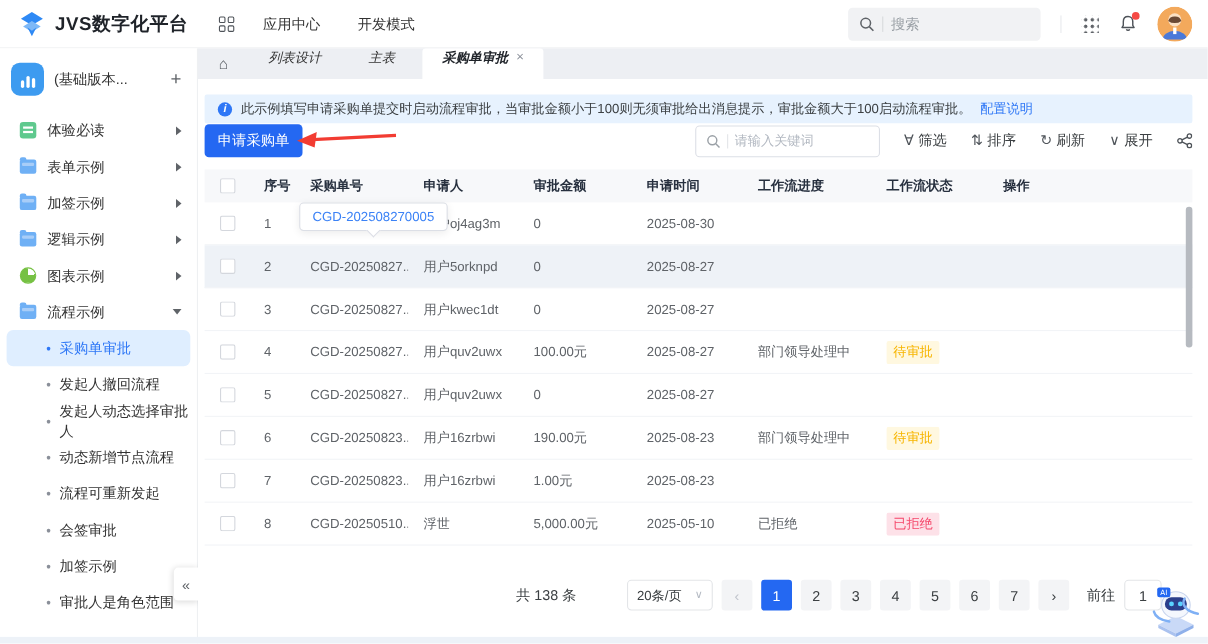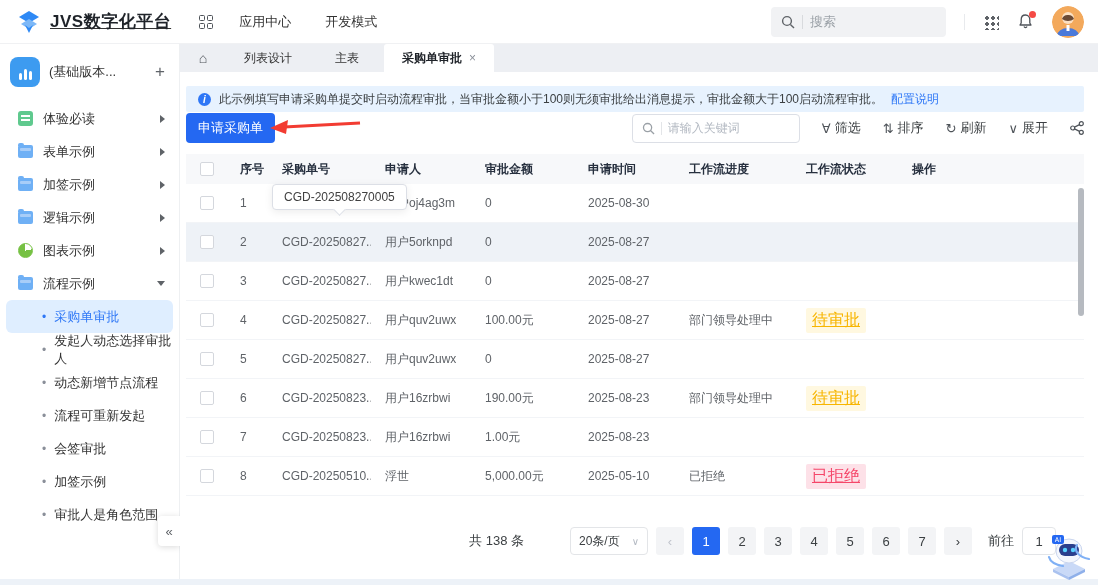--- a/index.html
+++ b/index.html
@@ -1,21 +1,21 @@
 <!DOCTYPE html>
 <html><head>
 <meta charset="utf-8">
 <style>
   * { margin:0; padding:0; box-sizing:border-box; }
   html,body { width:1098px; height:585px; overflow:hidden; background:#fff;
     font-family:"Liberation Sans","DejaVu Sans",sans-serif; color:#333; }
 
   
   .topbar { height:44px; background:#fff; display:flex; align-items:center; padding:0 14px 0 16px; border-bottom:1px solid #f0f1f3; }
-  .logo { display:flex; align-items:center; gap:8px; margin-right:28px;text-decoration:underline; }
+  .logo { display:flex; align-items:center; gap:8px; margin-right:28px; }
   .logo-title { font-size:17px; font-weight:bold; color:#1f2329; letter-spacing:.5px; }
   .grid4 { width:14px; height:14px; display:grid; grid-template-columns:6px 6px; grid-template-rows:6px 6px; gap:2px; margin-right:26px; cursor:pointer; }
   .grid4 span { border:1.4px solid #4e5359; border-radius:1.5px; }
   .topnav { display:flex; gap:34px; }
   .topnav .nav-item { font-size:13px; color:#333; cursor:pointer; }
   .topbar-right { margin-left:auto; display:flex; align-items:center; gap:18px; }
   .top-search { width:175px; height:30px; background:#f1f2f4; border-radius:4px; display:flex; align-items:center; padding:0 10px; gap:7px; }
   .top-search .divider { width:1px; height:14px; background:#d8dadd; }
   .top-search input { border:none; outline:none; background:transparent; font-size:13px; width:100px; color:#333; }
   .top-search input::placeholder { color:#9aa0a6; }
@@ -52,21 +52,21 @@
   .arrow-down { border-top:5px solid #5f6368; border-left:4px solid transparent; border-right:4px solid transparent; }
   .submenu .sub-item { height:33px; display:flex; align-items:center; font-size:13px; color:#333; padding-left:36px; margin:0 6px; border-radius:6px; cursor:pointer; position:relative; }
   .submenu .sub-item::before { content:"•"; color:#8a8f99; font-size:12px; margin-right:8px; }
   .submenu .sub-item.active { background:#dfeeff; color:#2e77f6; }
   .submenu .sub-item.active::before { color:#2e77f6; }
   .collapse-btn { position:absolute; right:-1px; top:472px; width:22px; height:30px; background:#fff; box-shadow:0 1px 6px rgba(0,0,0,.15); border-radius:4px 0 0 4px; display:flex; align-items:center; justify-content:center; font-size:13px; color:#5f6368; cursor:pointer; }
 
   
   .tabbar { height:28px; background:#edeff3; display:flex; align-items:stretch; }
   .tab-home { width:46px; display:flex; align-items:center; justify-content:center; font-size:14px; color:#4e5359; cursor:pointer; }
-  .tab { display:flex; align-items:center; gap:7px; padding:0 18px; font-size:12px; color:#333; cursor:pointer; }
+  .tab { display:flex; gap:7px; padding:0 18px; font-size:12px; color:#333; cursor:pointer;font-style:italic; }
   .tab.active { background:#fff; font-weight:bold; color:#1f2329; border-radius:3px 3px 0 0; }
   .tab .tab-close { font-size:12px; color:#8a8f99; font-weight:normal; }
 
   
   .content { flex:1; background:#fff; padding:14px 14px 0 6px; position:relative; }
   .banner { height:26px; background:#e7f2fe; border-radius:2px; display:flex; align-items:center; gap:8px; padding:0 12px; font-size:12px; color:#3c4043; }
   .info-icon { width:13px; height:13px; border-radius:50%; background:#2e77f6; color:#fff; font-size:10px; font-style:italic; font-weight:bold; display:flex; align-items:center; justify-content:center; flex-shrink:0; }
   .banner a { color:#2e77f6; text-decoration:none; cursor:pointer; }
 
   .toolbar { margin-top:1px; display:flex; align-items:center; position:relative; }
@@ -83,25 +83,25 @@
 
   
   .table { margin-top:11px; position:relative; }
   .trow { display:flex; align-items:center; height:39px; border-bottom:1px solid #f2f4f7; font-size:12px; color:#5f6368; }
   .trow.head { height:30px; background:#f7f8fa; border-bottom:none; color:#27303f; font-weight:bold; font-size:12px; }
   .trow.highlight { background:#eef2f7; }
   .cell { padding-left:14px; white-space:nowrap; overflow:hidden; }
   .c-check{width:40px;} .c-num{width:42px;} .c-order{width:103px;} .c-app{width:100px;}
   .c-amt{width:103px;} .c-date{width:101px;} .c-prog{width:117px;} .c-stat{width:106px;} .c-op{flex:1;}
   .checkbox { width:14px; height:14px; border:1px solid #d4d7dd; border-radius:2px; background:#fff; display:block; cursor:pointer; }
-  .badge { display:inline-block; padding:2px 6px; border-radius:2px; font-size:16px;text-decoration:underline; }
+  .badge { display:inline-block; padding:2px 6px; border-radius:2px; font-size:12px; }
   .badge:empty { display:none; }
   .badge.pending { color:#f7b500; background:#fff8e0; }
   .badge.rejected { color:#f5476a; background:#fde1e8; }
-  .tooltip { position:absolute; left:86px; top:30px; background:#fff; border:1px solid #dcdfe6; border-radius:4px; box-shadow:0 2px 8px rgba(0,0,0,.08); padding:5px 11px; font-size:12px; color:#404040; z-index:5; }
+  .tooltip { position:absolute; left:86px; top:30px; background:#fff; border:1px solid #dcdfe6; border-radius:4px; box-shadow:0 2px 8px rgba(0,0,0,.08); padding:5px 11px; font-size:12px; color:#3b82f6; z-index:5; }
   .tooltip::after { content:""; position:absolute; left:50%; bottom:-5px; margin-left:-4px; width:8px; height:8px; background:#fff; border-right:1px solid #dcdfe6; border-bottom:1px solid #dcdfe6; transform:rotate(45deg); }
   .vscroll { position:absolute; right:0; top:34px; width:6px; height:128px; border-radius:3px; background:#b6bac0; cursor:pointer; }
 
   
   .pagination { margin-top:31px; display:flex; align-items:center; justify-content:flex-end; gap:8px; padding-right:28px; font-size:13px; color:#3c4043; }
   .pg-total { margin-right:18px; }
   .pg-size { width:78px; height:28px; border:1px solid #e3e5e8; border-radius:4px; display:flex; align-items:center; justify-content:space-between; padding:0 8px; font-size:12px; color:#3c4043; cursor:pointer;margin-left:20px; }
   .pg-size .chev { color:#b3b9c2; font-size:10px; }
   .pg-btn { min-width:28px; height:28px; border-radius:3px; background:#f3f4f6; display:flex; align-items:center; justify-content:center; font-size:13px; color:#3c4043; cursor:pointer; padding:0 6px; }
   .pg-btn.prev { color:#c0c4cc; }
@@ -216,20 +216,23 @@
           <span>流程示例</span>
           <span class="mi-arrow arrow-down"></span>
         </div>
       </div>
     <div class="submenu">
 
         <div class="sub-item active">
           <span>采购单审批</span>
         </div>
 
+        <div class="sub-item">
+          <span>发起人撤回流程</span>
+        </div>
 
         <div class="sub-item">
           <span>发起人动态选择审批人</span>
         </div>
 
         <div class="sub-item">
           <span>动态新增节点流程</span>
         </div>
 
         <div class="sub-item">

